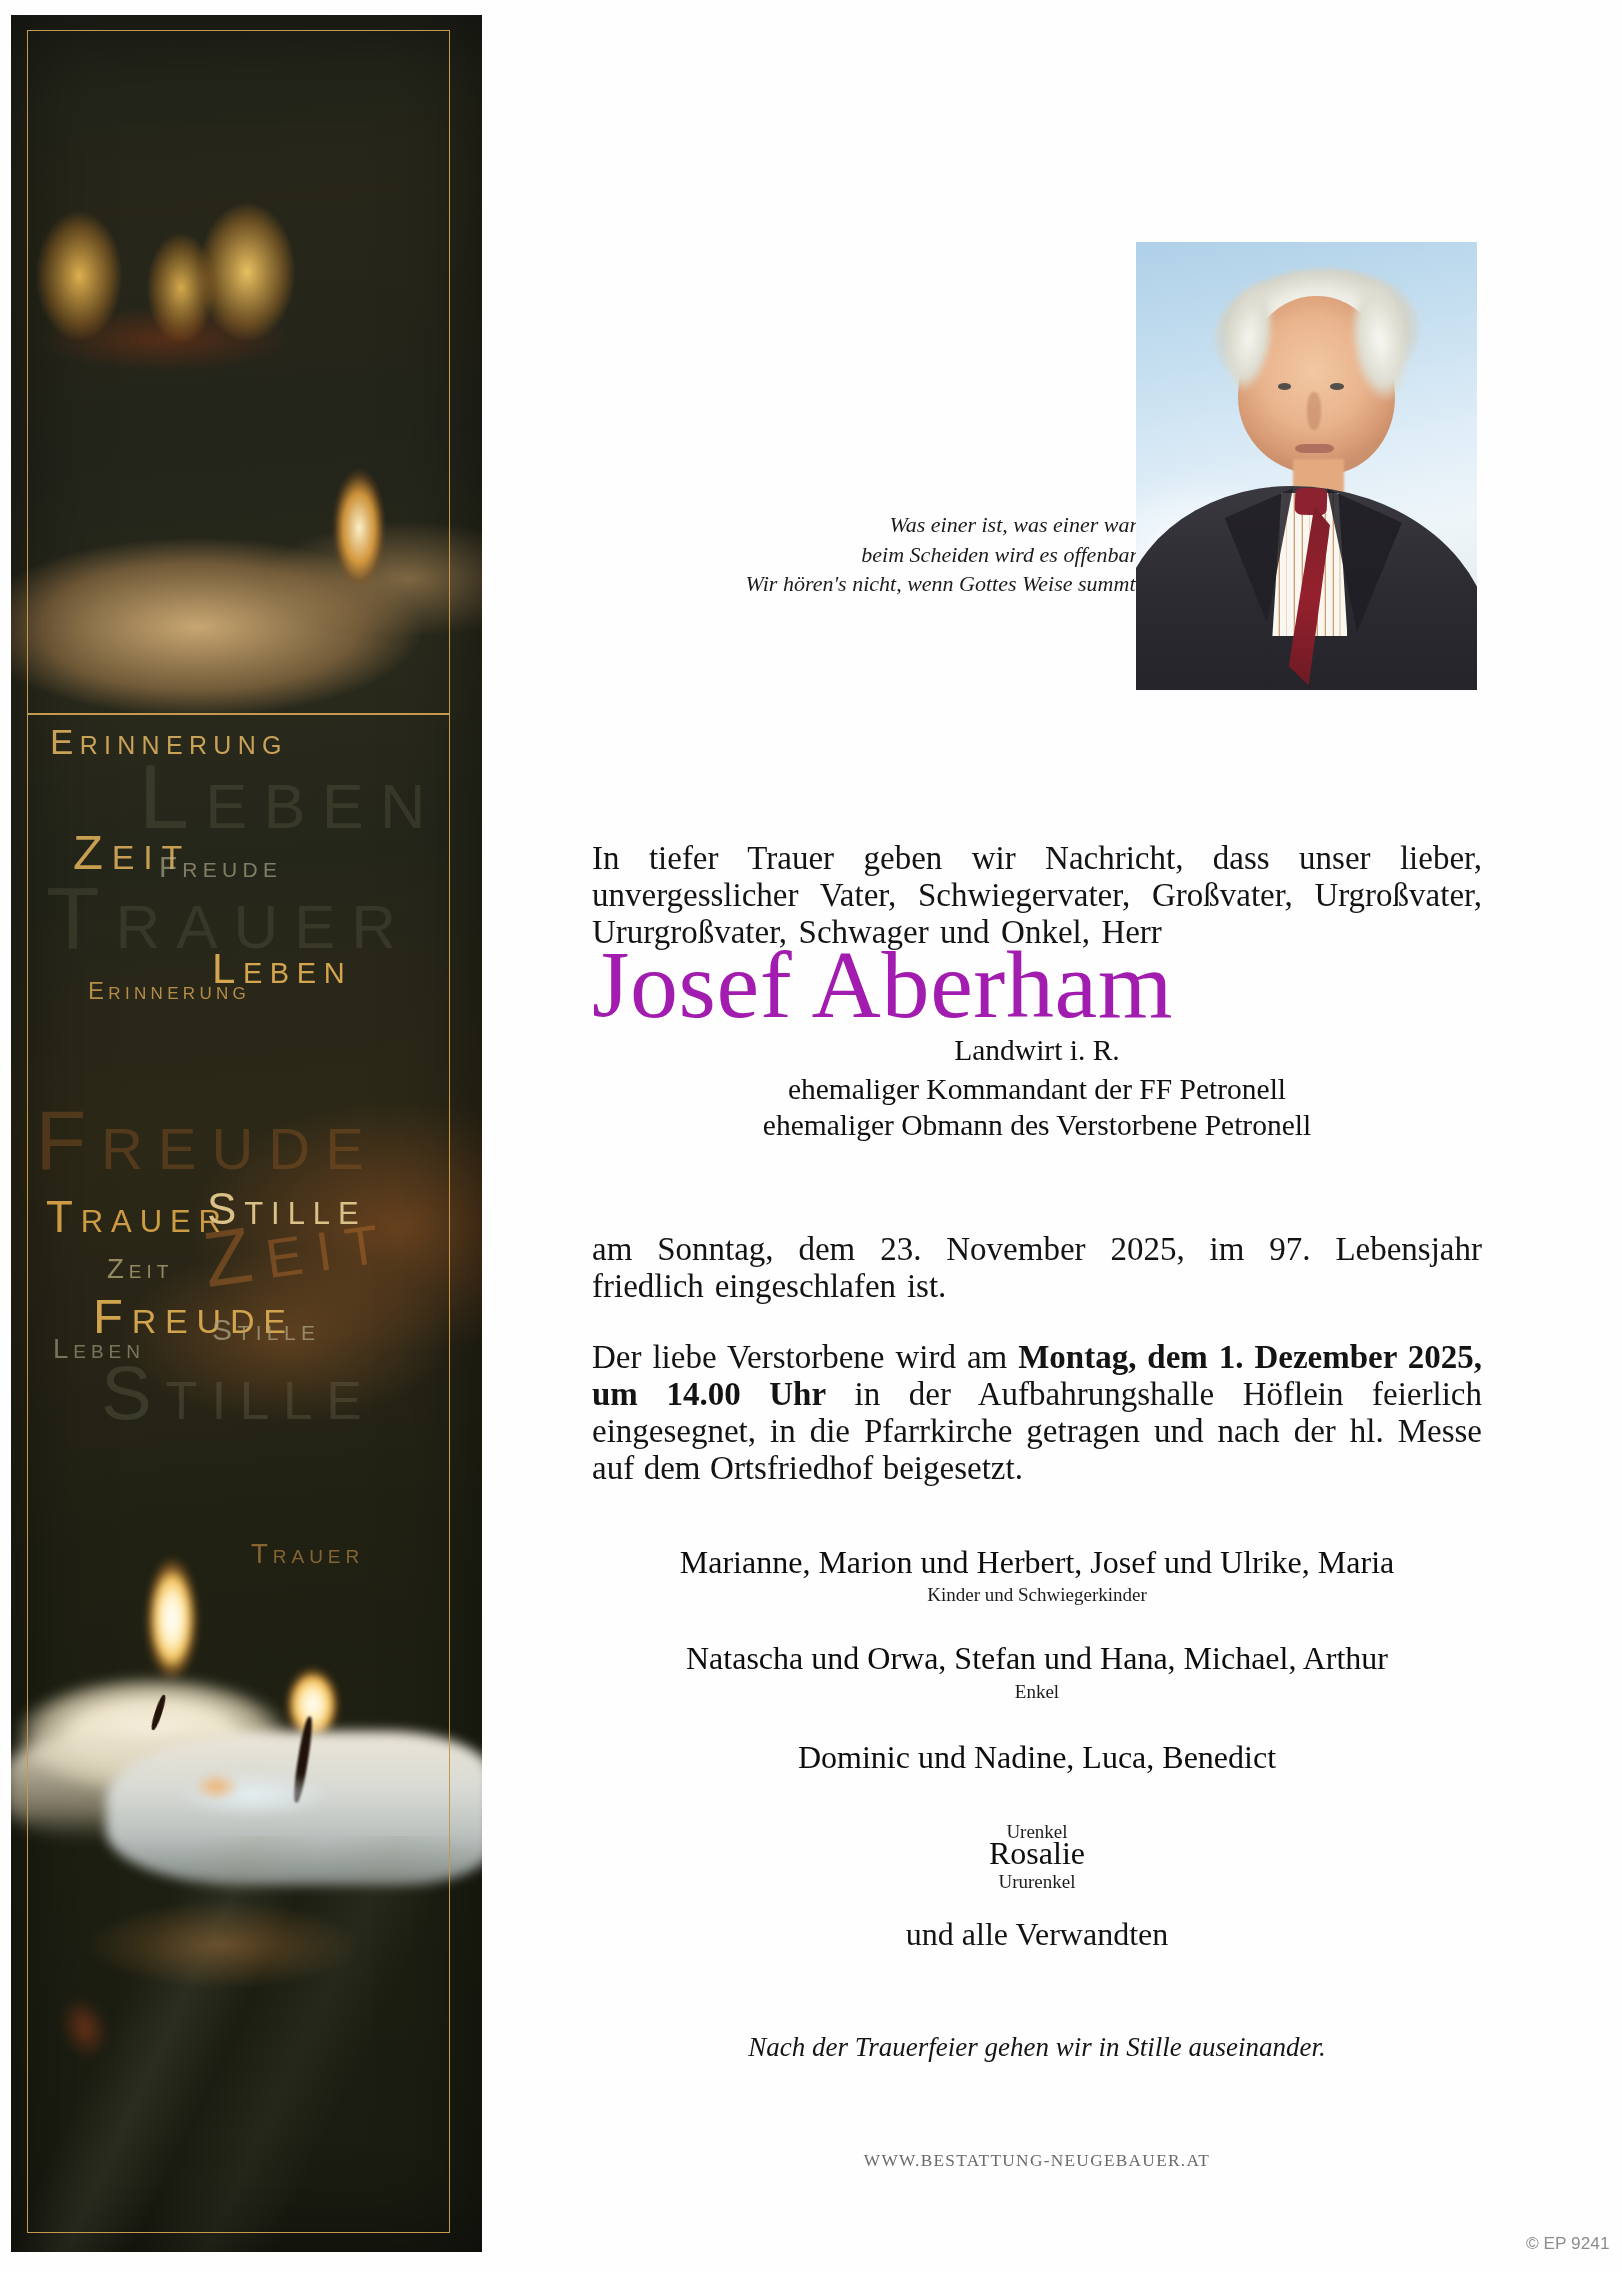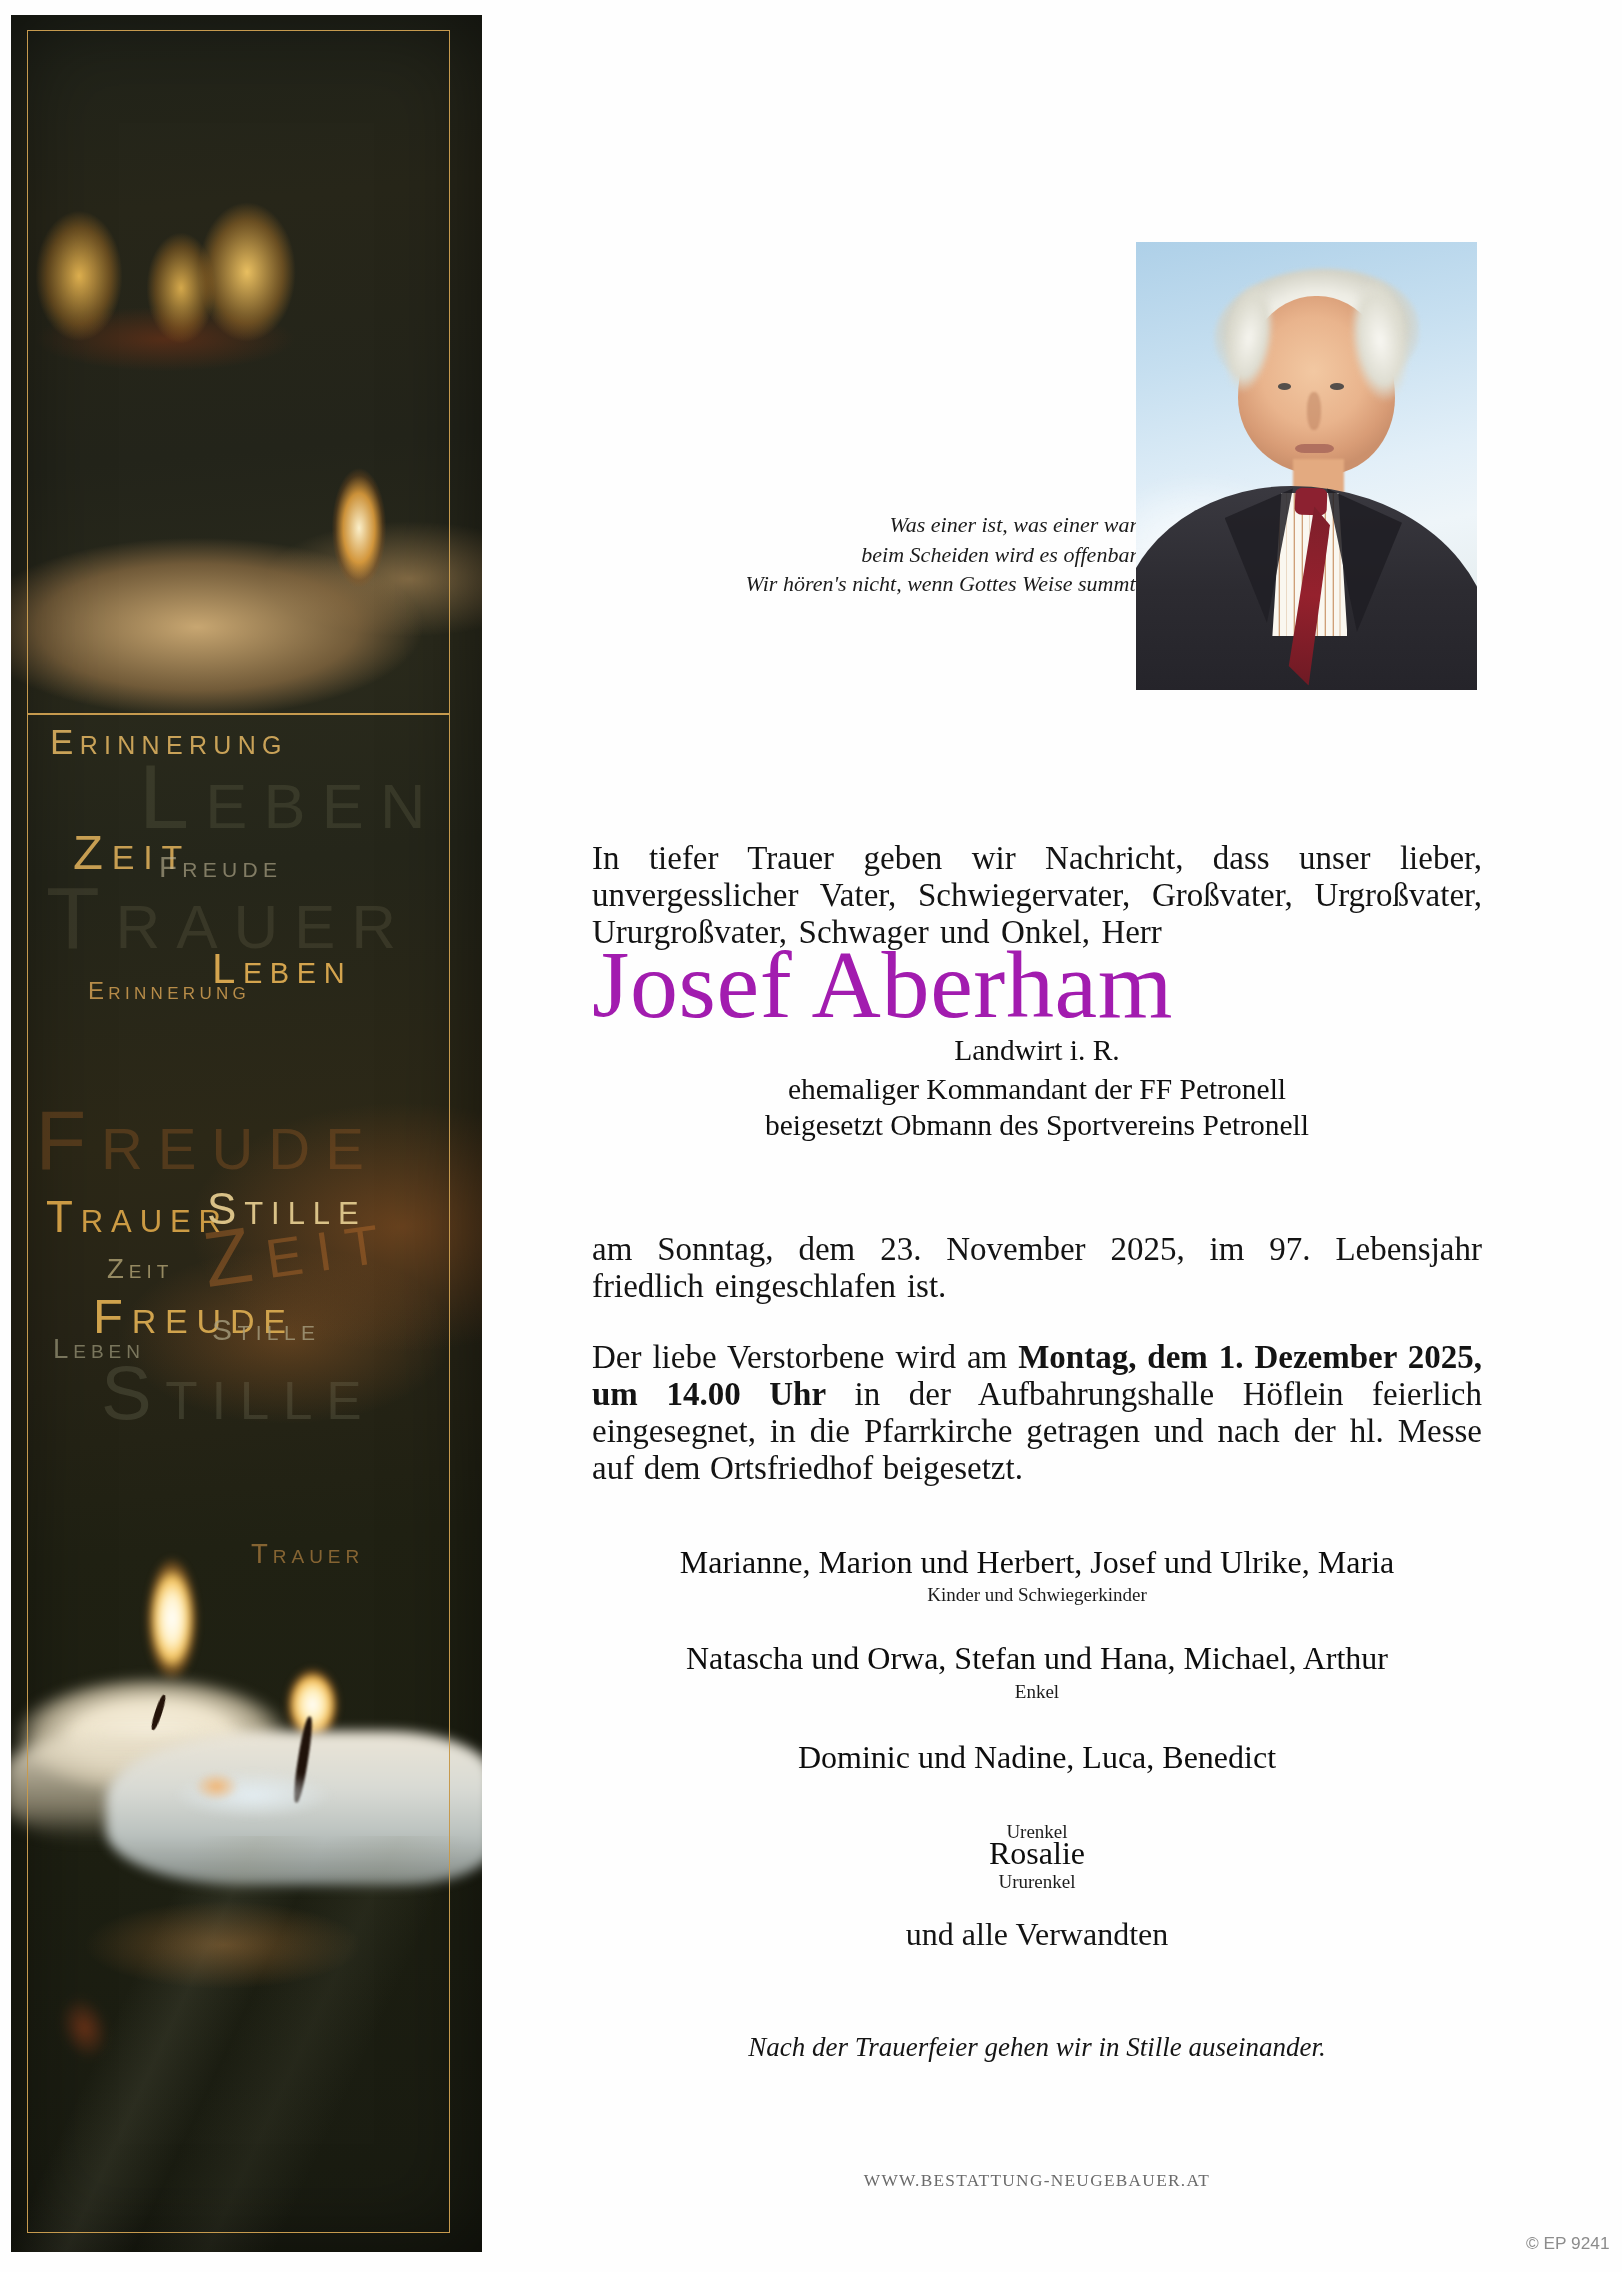--- a/index.html
+++ b/index.html
@@ -120,21 +120,21 @@
   .funeral{top:1306px;font-size:33px;line-height:37px;text-align:justify;word-spacing:1.3px;}
   .funeral b{font-weight:bold;}
   .mnames{text-align:center;font-size:32px;line-height:36px;color:#0d0d0d;}
   .mrel{text-align:center;font-size:19px;line-height:22px;color:#1c1c1c;}
   .m0n{top:1544px;}.m0r{top:1584px;}
   .m1n{top:1640px;}.m1r{top:1681px;}
   .m2n{top:1739px;}.m2r{top:1821px;}
   .m3n{top:1835px;}.m3r{top:1871px;}
   .allrel{top:1916px;text-align:center;font-size:32px;line-height:36px;}
   .farewell{top:2031px;text-align:center;font-style:italic;font-size:27px;line-height:32px;color:#151515;}
-  .website{top:2151px;text-align:center;font-size:17.3px;line-height:20.5px;letter-spacing:1.3px;color:#6a6a6a;margin-top:20px;}
+  .website{top:2151px;text-align:center;font-size:17.3px;line-height:20.5px;letter-spacing:1.3px;color:#6a6a6a;}
   .print-code{position:absolute;left:1526px;top:2233px;font-family:"Liberation Sans",sans-serif;
     font-size:17.3px;color:#8c8c8c;z-index:2;}
 </style>
 </head>
 <body>
 
 <div class="page">
 
   <div class="band">
     <span class="bw bw0">Erinnerung</span>
@@ -194,21 +194,21 @@
     <div class="ph-lapel-r"></div>
     <div class="ph-tie-knot"></div>
     <div class="ph-tie"></div>
   </div>
 
   <p class="txt announce">In tiefer Trauer geben wir Nachricht, dass unser lieber, unvergesslicher Vater, Schwiegervater, Großvater, Urgroßvater, Ururgroßvater, Schwager und Onkel, Herr</p>
 
   <div class="txt deceased-name">Josef Aberham</div>
   <div class="txt sub sub1">Landwirt i. R.</div>
   <div class="txt sub sub2">ehemaliger Kommandant der FF Petronell</div>
-  <div class="txt sub sub3">beigesetzt Obmann des Sportvereins Petronell</div>
+  <div class="txt sub sub3">ehemaliger Obmann des Verstorbene Petronell</div>
 
   <p class="txt death">am Sonntag, dem 23. November 2025, im 97. Lebensjahr friedlich eingeschlafen ist.</p>
 
   <p class="txt funeral"><span>Der liebe Verstorbene wird am </span><b>Montag, dem 1. Dezember 2025, um 14.00 Uhr</b><span> in der Aufbahrungshalle Höflein feierlich eingesegnet, in die Pfarrkirche getragen und nach der hl. Messe auf dem Ortsfriedhof beigesetzt.</span></p>
 
   <div class="txt mnames m0n">Marianne, Marion und Herbert, Josef und Ulrike, Maria</div>
   <div class="txt mrel m0r">Kinder und Schwiegerkinder</div>
   <div class="txt mnames m1n">Natascha und Orwa, Stefan und Hana, Michael, Arthur</div>
   <div class="txt mrel m1r">Enkel</div>
   <div class="txt mnames m2n">Dominic und Nadine, Luca, Benedict</div>

